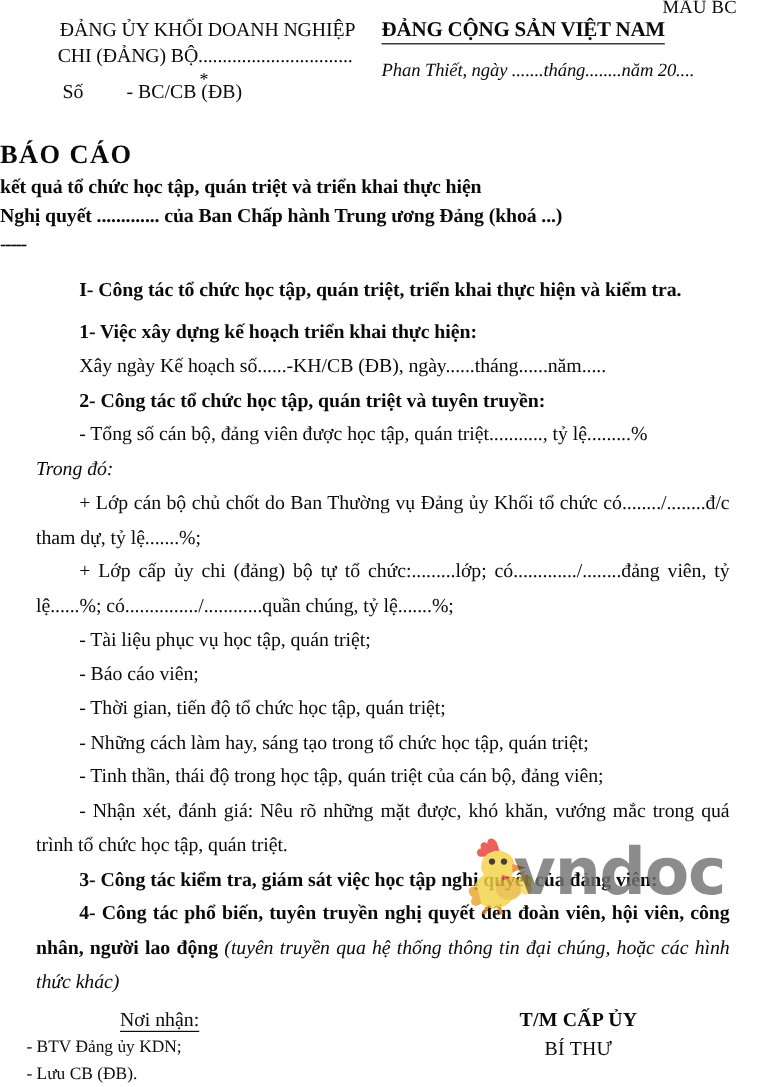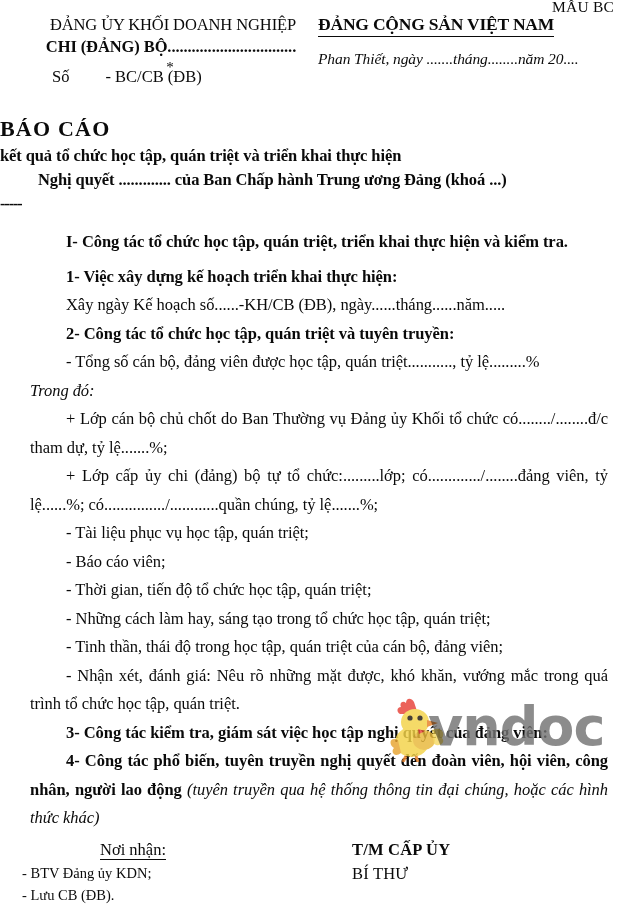--- a/index.html
+++ b/index.html
@@ -48,21 +48,21 @@
     text-align: center;
     line-height: 22px;
   }
   .org-line1 {
     font-size: 16.5px;
     letter-spacing: -0.1px;
     white-space: nowrap;
   }
   .org-line2 {
     font-size: 16.5px;
-    font-weight: bold;
+    font-weight: normal;
     letter-spacing: -0.1px;
     white-space: nowrap;
     margin-left: -4px;
   }
   .org-star {
     font-size: 15px;
     line-height: 17px;
     margin-top: 1px;
     margin-left: -6px;
   }
@@ -119,21 +119,20 @@
     font-weight: bold;
     line-height: 24px;
     margin-top: 2px;
     letter-spacing: -0.1px;
   }
   .doc-sub2 {
     font-size: 16.5px;
     font-weight: bold;
     line-height: 24px;
     letter-spacing: -0.1px;
-    margin-left: 38px;
   }
   .doc-rule {
     font-size: 16px;
     font-weight: bold;
     line-height: 20px;
     letter-spacing: -1px;
     margin-top: 2px;
   }
 
   
@@ -183,21 +182,21 @@
     line-height: 22px;
     white-space: nowrap;
   }
   .recipients ul { margin: 0; padding: 0; }
 
   .signature {
     position: absolute;
     left: 352px;
     top: 0;
     width: 260px;
-    text-align: left;
+    text-align: center;
   }
   .sig-role {
     font-size: 16.5px;
     font-weight: bold;
     line-height: 24px;
     letter-spacing: .2px;
   }
   .sig-title {
     font-size: 16.5px;
     line-height: 24px;

